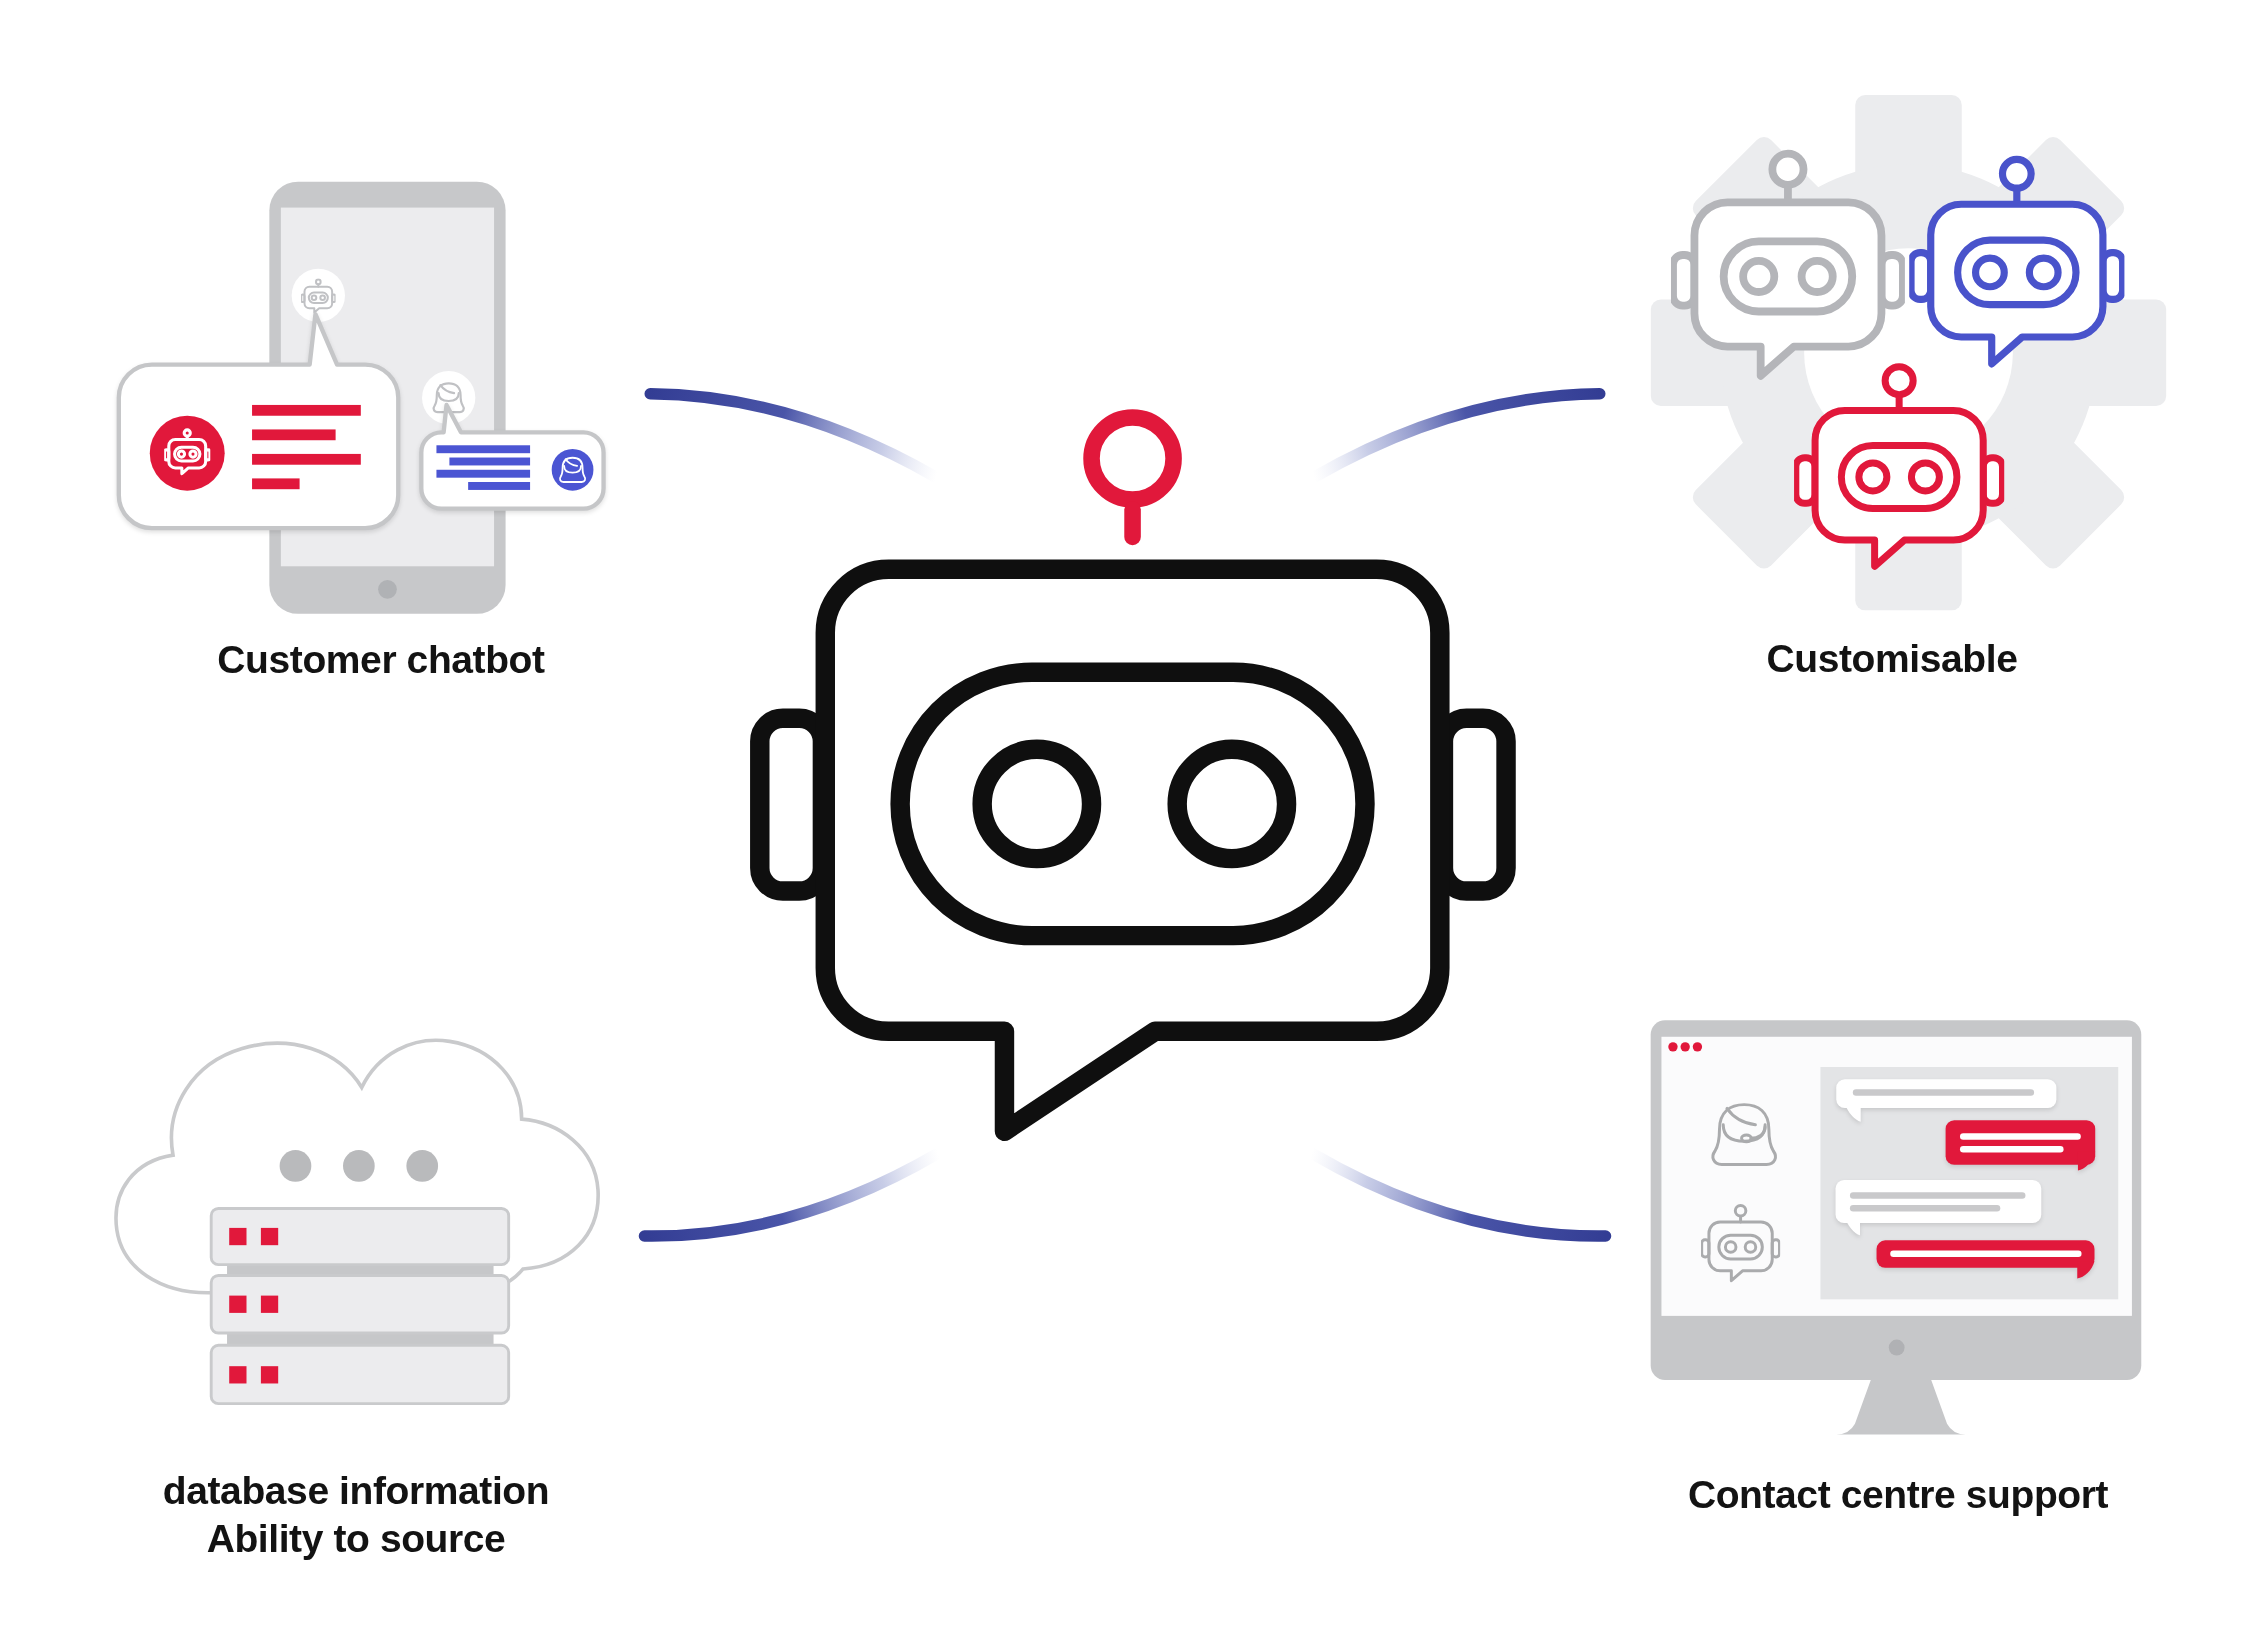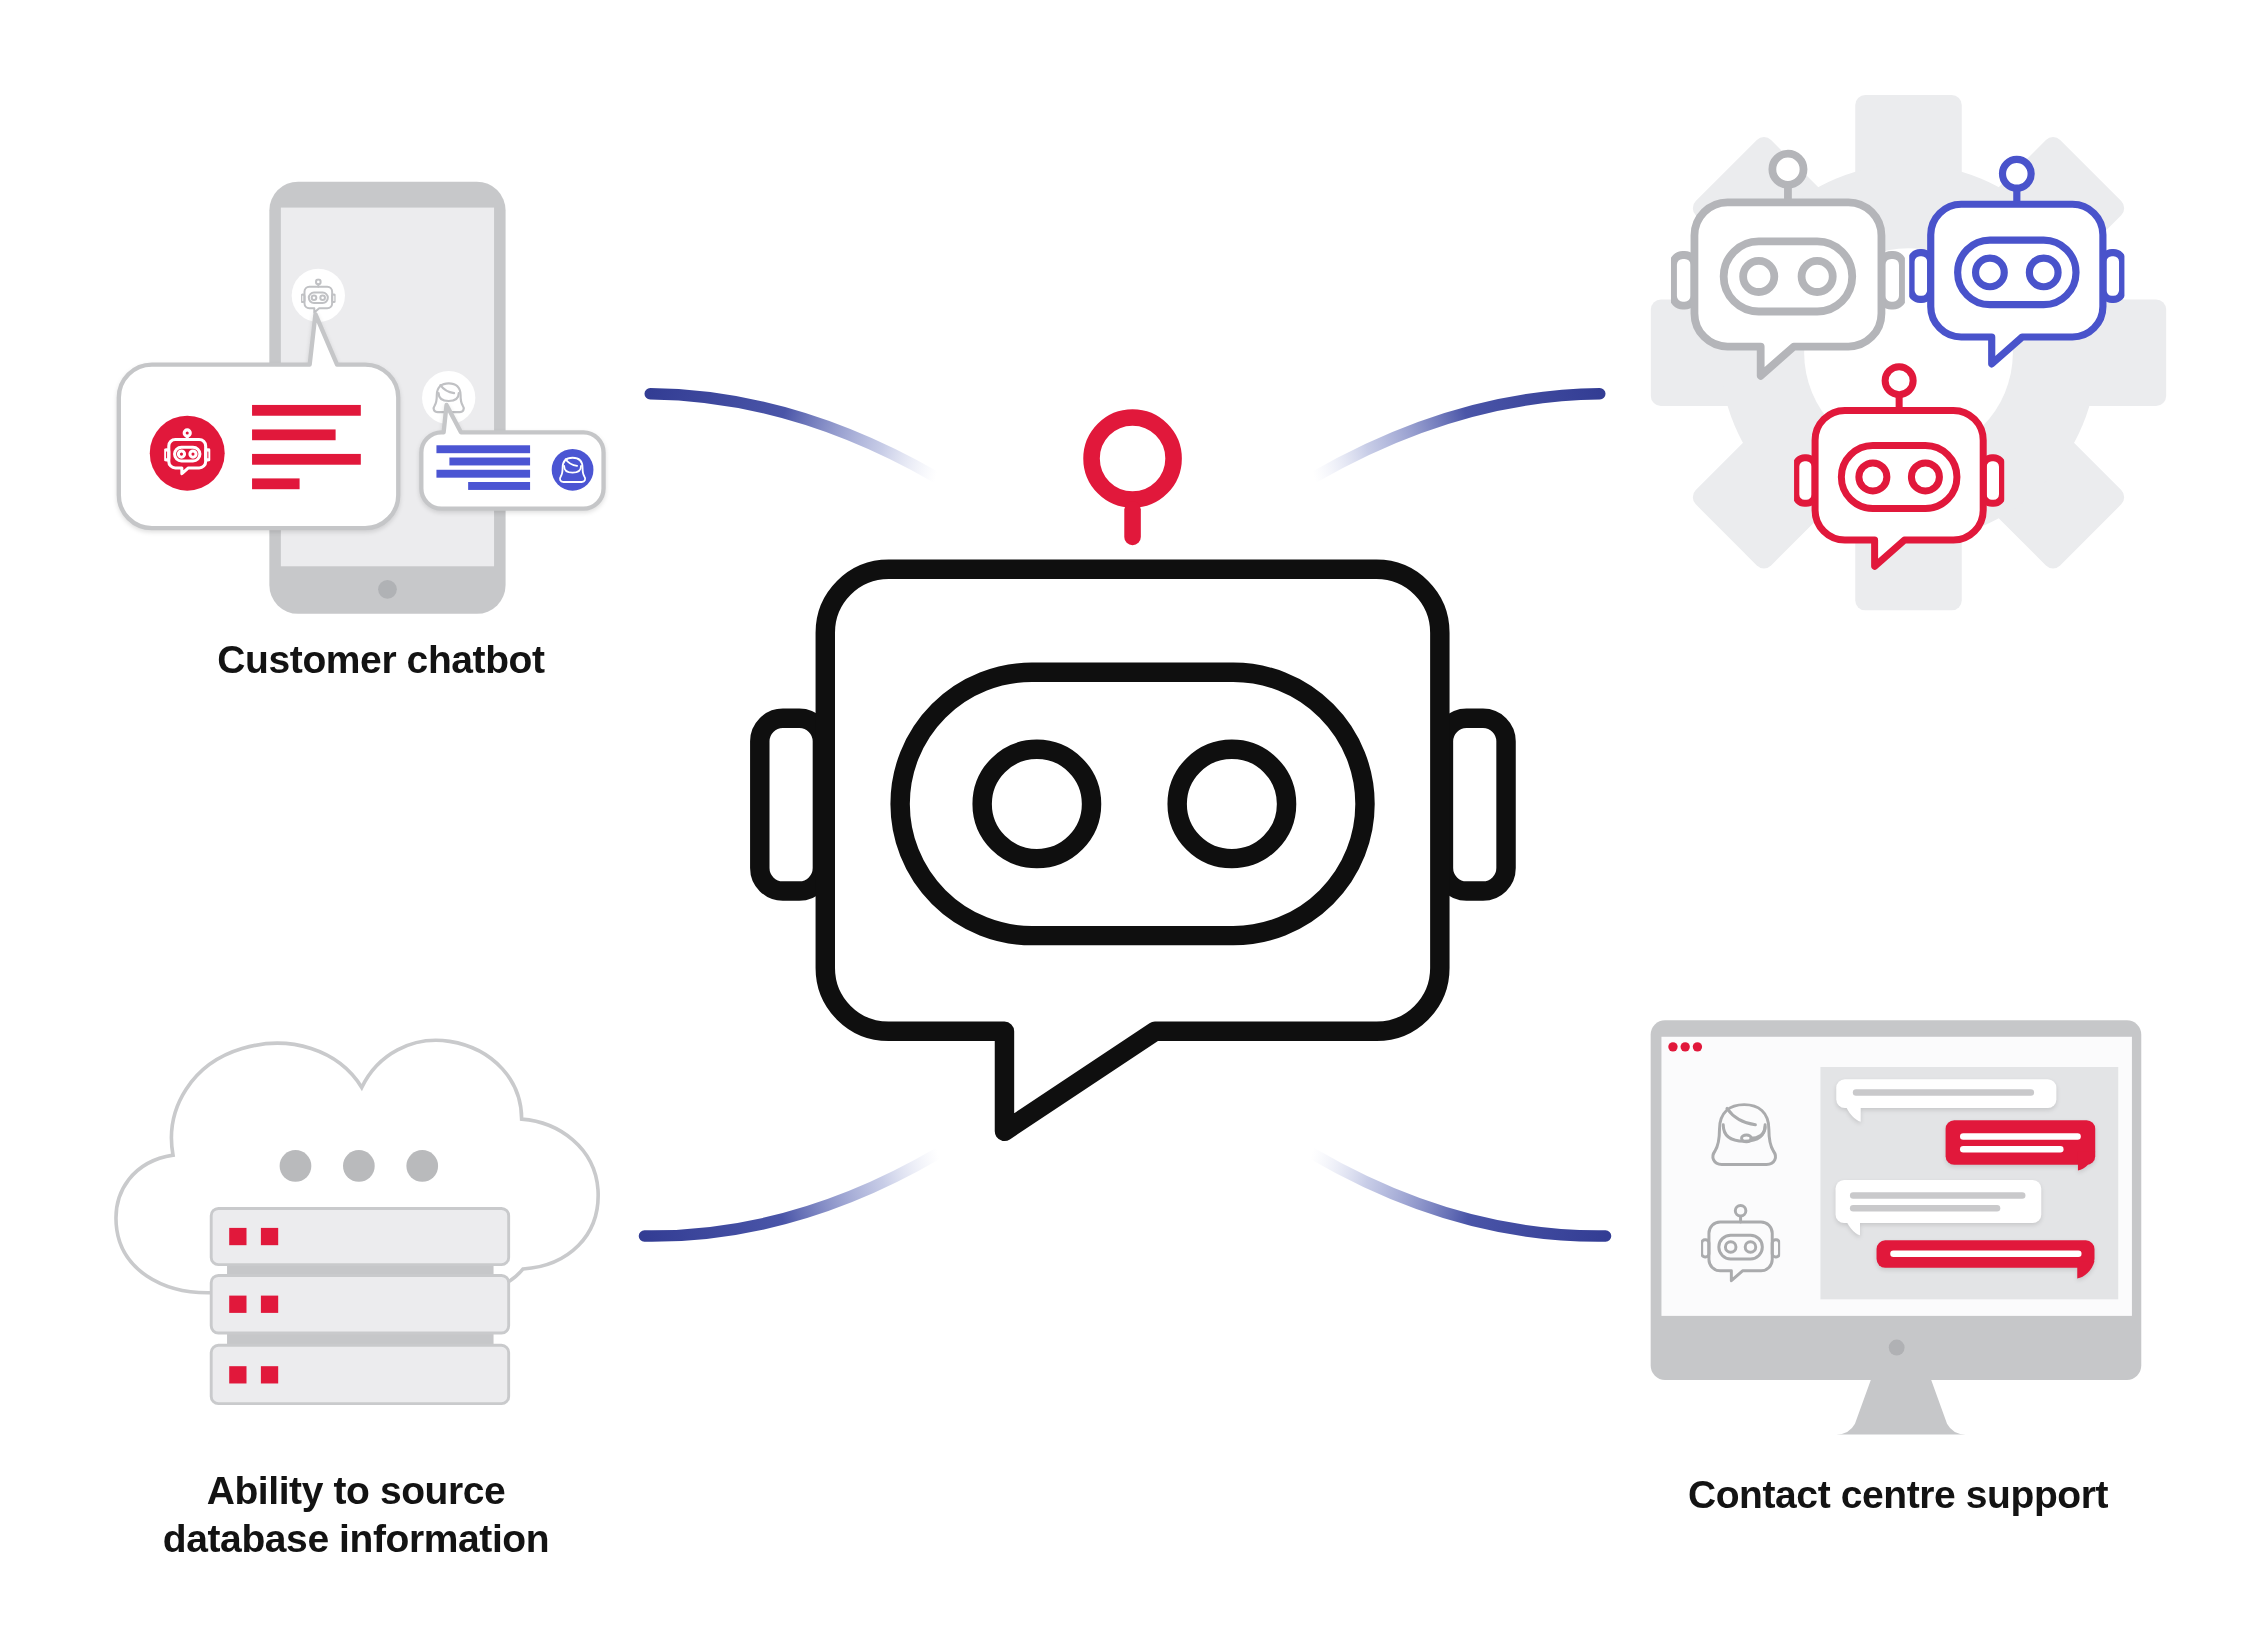--- a/index.html
+++ b/index.html
@@ -217,23 +217,27 @@
       <path d="M 194 231 H 872 A 88 88 0 0 1 960 319 V 785 A 88 88 0 0 1 872 873 H 564 L 355 1012 V 873 H 194 A 88 88 0 0 1 106 785 V 319 A 88 88 0 0 1 194 231 Z"></path>
       <rect x="210" y="374" width="646" height="366" rx="183"></rect>
       <circle cx="400" cy="557" r="76"></circle>
       <circle cx="671" cy="557" r="76"></circle>
     </g>
   </svg>
 
   <div class="label" style="left:93px;top:636px;width:576px">
     <span>Customer chatbot</span>
   </div>
+  <div class="label" style="left:1604px;top:635px;width:576px">
+    <span>Customisable</span>
+
+  </div>
   <div class="label" style="left:68px;top:1467px;width:576px">
+    <span>database information</span>
     <span>Ability to source</span>
-    <span>database information</span>
   </div>
   <div class="label" style="left:1610px;top:1471px;width:576px">
     <span>Contact centre support</span>
 
   </div>
 
 </div>
 
 
 </body></html>

